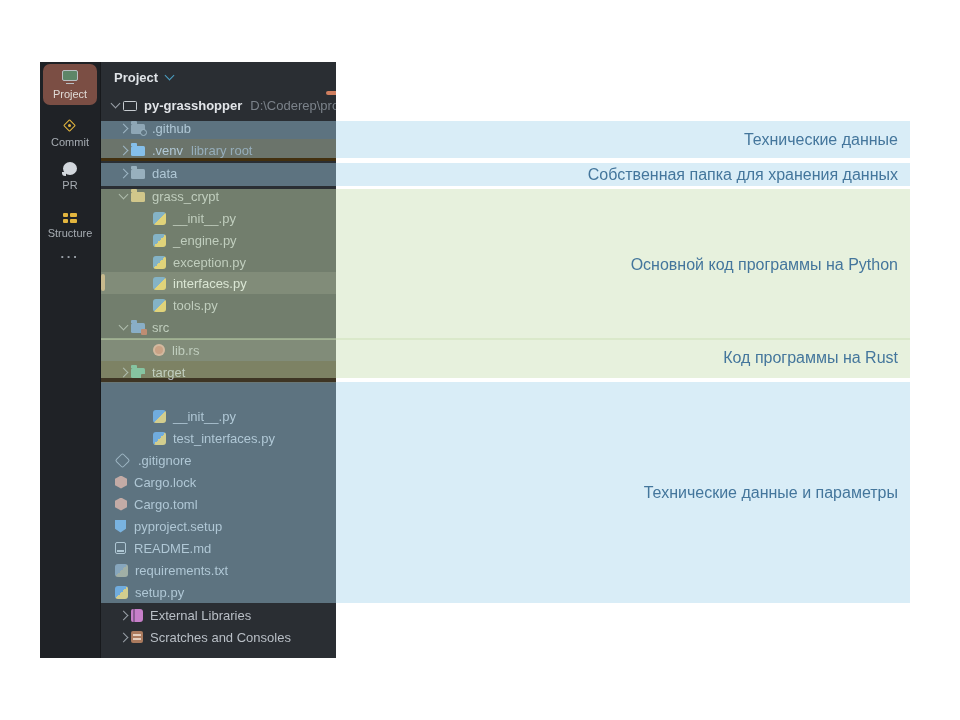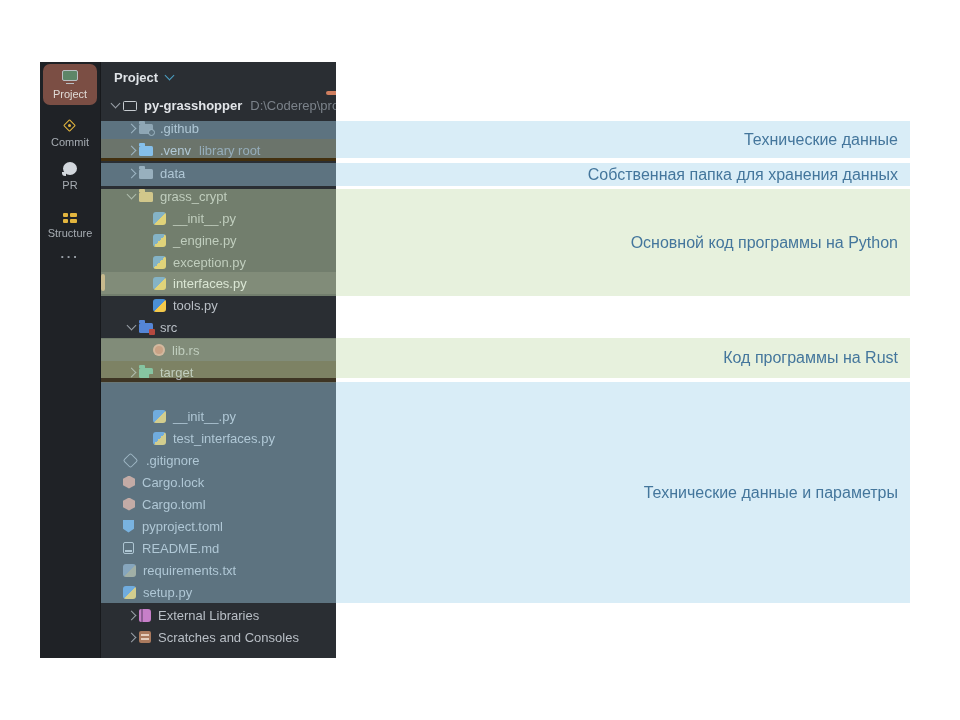--- a/index.html
+++ b/index.html
@@ -31,21 +31,21 @@
 
   
   .tree{flex:1;background:#2a2e33;position:relative;overflow:hidden;border-left:1px solid #17191c;}
   .tree-header{position:absolute;top:0;left:0;right:0;height:30px;display:flex;align-items:center;padding-left:13px;
                font-size:13px;font-weight:700;color:#dfe3e7;}
   .dash{position:absolute;top:29px;right:-3px;width:13px;height:4px;border-radius:2px;background:#cf7e5f;z-index:3;}
   .marker{position:absolute;top:212px;left:0;width:4px;height:17px;border-radius:2px;background:#c59a6e;z-index:3;}
 
   .row{position:absolute;left:0;right:0;height:22px;display:flex;align-items:center;
        font-size:13px;color:#b9bfc6;white-space:nowrap;cursor:default;}
-  .lvl0{padding-left:6px;} .lvl1{padding-left:22px;} .lvl1.nochev{} .lvl2{padding-left:52px;}
+  .lvl0{padding-left:6px;} .lvl1{padding-left:14px;} .lvl1.nochev{} .lvl2{padding-left:52px;}
   .bg-sel{background:#45474a;} .bg-venv{background:#43300f;} .bg-target{background:#3e3524;}
   .bright{color:#e8ebee;} .dim-label{color:#8b9197;margin-left:8px;}
   .rootname{font-weight:700;color:#e2e5e9;margin-right:8px;} .rootpath{color:#7b828a;}
 
   .chevbox{width:16px;flex:none;display:flex;align-items:center;justify-content:center;}
   .chev{width:6px;height:6px;border-right:1.6px solid #9aa1a8;border-bottom:1.6px solid #9aa1a8;display:inline-block;}
   .chev.r{transform:rotate(-45deg);}
   .chev.d{transform:rotate(45deg);margin-top:-3px;}
   .chev.teal{border-color:#4ba0c4;margin-left:8px;}
 
@@ -202,21 +202,21 @@
     <div class="row lvl1 nochev" style="top:409px">
       <span class="cargo"></span>
       <span>Cargo.lock</span>
     </div>
     <div class="row lvl1 nochev" style="top:431px">
       <span class="cargo"></span>
       <span>Cargo.toml</span>
     </div>
     <div class="row lvl1 nochev" style="top:453px">
       <span class="shield"></span>
-      <span>pyproject.toml</span>
+      <span>pyproject.setup</span>
     </div>
     <div class="row lvl1 nochev" style="top:475px">
       <span class="book"></span>
       <span>README.md</span>
     </div>
     <div class="row lvl1 nochev" style="top:497px">
       <span class="pyfade"></span>
       <span>requirements.txt</span>
     </div>
     <div class="row lvl1 nochev" style="top:519px">
@@ -239,21 +239,21 @@
     </div>
   </div>
 </div>
 
 <div class="band blue" style="top:121px;height:37px">
   <span>Технические данные</span>
 </div>
 <div class="band blue" style="top:163px;height:23px">
   <span>Собственная папка для хранения данных</span>
 </div>
-<div class="band green" style="top:189px;height:107px">
+<div class="band green" style="top:189px;height:151px">
   <span>Основной код программы на Python</span>
 </div>
 <div class="band green" style="top:338px;height:40px">
   <span>Код программы на Rust</span>
 </div>
 <div class="band blue" style="top:382px;height:221px">
   <span>Технические данные и параметры</span>
 </div>
 
 </body></html>

